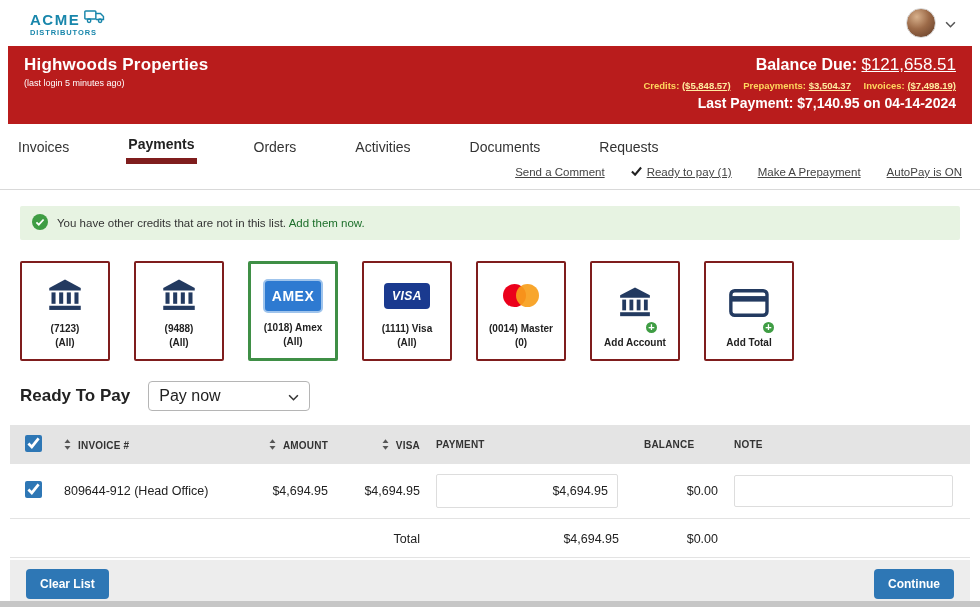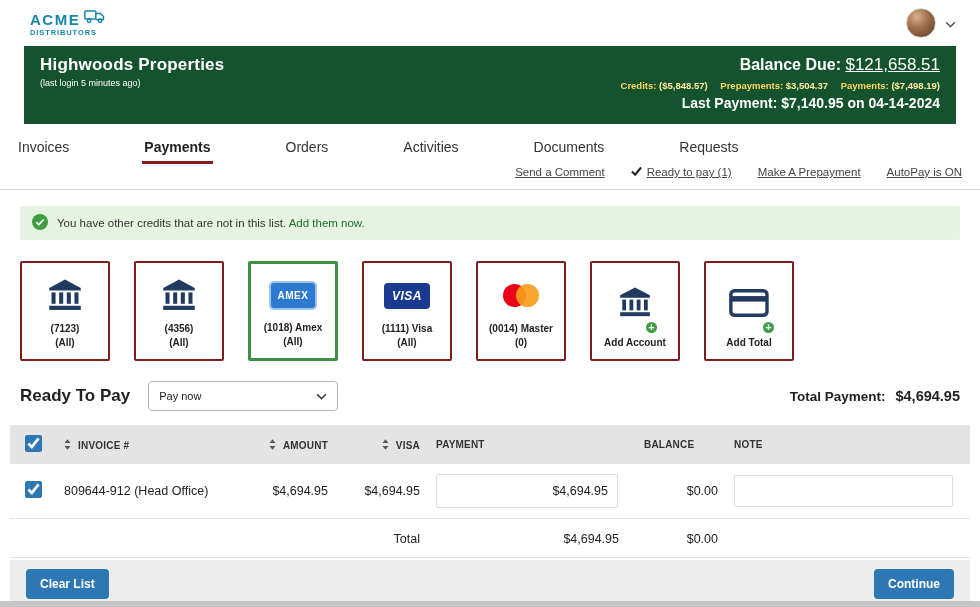--- a/index.html
+++ b/index.html
@@ -10,61 +10,61 @@
   
   .topbar{height:46px;display:flex;align-items:center;justify-content:space-between;padding:0 24px 0 30px;background:#fff}
   .logo{display:flex;flex-direction:column;line-height:1}
   .logo-top{display:flex;align-items:flex-end;gap:4px}
   .logo-l1{font-size:15px;font-weight:bold;color:#1886ab;letter-spacing:1.5px}
   .logo-l2{font-size:7.5px;font-weight:bold;color:#1886ab;letter-spacing:.9px;margin-top:2px}
   .user-menu{display:flex;align-items:center;gap:9px;cursor:pointer}
   .avatar{width:30px;height:30px;border-radius:50%;background:radial-gradient(circle at 35% 28%,#d8b18c 0%,#9c6a48 45%,#5f3a26 100%);border:1px solid #d9d9d9}
 
   
-  .blueband{margin:0 24px;background:#14532d;color:#fff;padding:9px 16px 8px;display:flex;justify-content:space-between;min-height:78px}
+  .blueband{margin:0 8px;background:#b91c1c;color:#fff;padding:9px 16px 8px;display:flex;justify-content:space-between;min-height:78px}
   .company{font-size:17px;font-weight:bold;letter-spacing:.2px}
   .lastlogin{font-size:9px;margin-top:3px}
   .band-right{text-align:right}
   .balance-line{font-size:16px;font-weight:bold}
   .balance-link{font-size:17px;font-weight:normal;color:#fff;text-decoration:underline;cursor:pointer}
   .credits-line{font-size:9.5px;margin-top:5px;font-weight:bold}
   .credits-line .lbl{color:#ffd75e;margin-left:10px}
-  .credits-line .val{color:#ffeca0;cursor:pointer}
+  .credits-line .val{color:#ffeca0;text-decoration:underline;cursor:pointer}
   .lastpay{font-size:14px;font-weight:bold;margin-top:4px}
 
   
-  .tabs{display:flex;align-items:flex-end;gap:71px;padding:0 16px;height:40px;background:#fff}
+  .tabs{display:flex;align-items:flex-end;gap:55px;padding:0 16px;height:40px;background:#fff}
   .tab{font-size:14px;color:#333;padding:0 2px 9px;cursor:pointer;white-space:nowrap}
-  .tab.active{font-weight:bold;color:#222;border-bottom:3px solid #7f1d1d;padding-bottom:6px}
+  .tab.active{font-weight:bold;color:#222;border-bottom:6px solid #7f1d1d;padding-bottom:6px}
 
   
   .quicklinks{display:flex;justify-content:flex-end;align-items:center;gap:26px;padding:2px 18px 11px;border-bottom:1px solid #d9d9d9}
   .qlink{font-size:11.5px;color:#444;text-decoration:underline;display:inline-flex;align-items:center;gap:5px;cursor:pointer;white-space:nowrap}
 
   
   .notice{margin:16px 20px 0;background:#e7f3e2;border-radius:2px;padding:8px 12px;display:flex;align-items:center;gap:9px;font-size:11.5px;color:#333}
   .notice-link{color:#1d6f2b;cursor:pointer}
 
   
   .methods{display:flex;gap:24px;margin:21px 20px 0;align-items:stretch}
   .pm-card{width:90px;min-height:100px;background:#fff;border:2px solid #7f1d1d;border-radius:2px;display:flex;flex-direction:column;align-items:center;justify-content:flex-end;padding:12px 4px 9px;cursor:pointer}
   .pm-card.selected{border:3px solid #3f8f46}
   .pm-icon{flex:1;display:flex;align-items:center;justify-content:center;position:relative;margin-bottom:6px}
   .pm-l1,.pm-l2{font-size:10px;font-weight:bold;color:#222;line-height:1.4;text-align:center}
-  .amex-chip{background:#2e7ad1;color:#fff;font-size:10px;font-weight:bold;letter-spacing:.5px;padding:7px 7px;border-radius:5px;border:2px solid #9fc4ec}
+  .amex-chip{background:#2e7ad1;color:#fff;font-size:14px;font-weight:bold;letter-spacing:.5px;padding:7px 7px;border-radius:5px;border:2px solid #9fc4ec}
   .visa-chip{background:#1a3a8f;color:#fff;font-size:12px;font-weight:bold;font-style:italic;letter-spacing:.5px;padding:6px 8px;border-radius:4px}
   .mc{position:relative;width:40px;height:26px}
   .mc-c1{position:absolute;left:2px;top:1px;width:23px;height:23px;border-radius:50%;background:#eb001b}
   .mc-c2{position:absolute;right:2px;top:1px;width:23px;height:23px;border-radius:50%;background:#f79e1b;opacity:.92}
   .plus-badge{position:absolute;right:-7px;bottom:-5px;width:15px;height:15px;border-radius:50%;background:#3f9d44;color:#fff;font-size:11px;font-weight:bold;display:flex;align-items:center;justify-content:center;border:2px solid #fff;line-height:1}
 
   
   .rtp{display:flex;align-items:center;gap:18px;margin:20px 20px 14px}
   .rtp-title{font-size:17px;font-weight:bold;color:#222}
-  .select{width:190px;height:30px;border:1px solid #b5b5b5;border-radius:4px;background:#fff;display:flex;align-items:center;justify-content:space-between;padding:0 10px;font-size:11px;color:#222;cursor:pointer}
+  .select{width:162px;height:30px;border:1px solid #b5b5b5;border-radius:4px;background:#fff;display:flex;align-items:center;justify-content:space-between;padding:0 10px;font-size:16px;color:#222;cursor:pointer}
   .rtp-total{margin-left:auto;display:flex;align-items:baseline;gap:10px;font-weight:bold;color:#222}
   .rtp-total-label{font-size:13.5px}
   .rtp-total-value{font-size:14.5px}
 
   
   .inv-table{width:calc(100% - 20px);margin:0 10px;border-collapse:collapse;table-layout:fixed}
   .inv-table thead tr{background:#e4e4e4}
   .inv-table th{font-size:10px;font-weight:bold;color:#333;text-align:left;padding:10px 8px;letter-spacing:.2px;white-space:nowrap}
   .inv-table th.num{text-align:right}
   .inv-table td{font-size:12.5px;color:#222;padding:10px 8px;border-bottom:1px solid #e3e3e3;vertical-align:middle}
@@ -122,21 +122,21 @@
     <div class="band-right">
       <div class="balance-line">
         <span>Balance Due:</span>
         <a class="balance-link">$121,658.51</a>
       </div>
       <div class="credits-line">
         <span class="lbl">Credits:</span>
         <a class="val">($5,848.57)</a>
         <span class="lbl">Prepayments:</span>
         <a class="val">$3,504.37</a>
-        <span class="lbl">Payments:</span>
+        <span class="lbl">Invoices:</span>
         <a class="val">($7,498.19)</a>
       </div>
       <div class="lastpay">Last Payment: $7,140.95 on 04-14-2024</div>
     </div>
   </section>
 
   <nav class="tabs">
     <a class="tab">Invoices</a>
     <a class="tab active">Payments</a>
     <a class="tab">Orders</a>
@@ -197,21 +197,21 @@
       <span class="pm-icon">
         <svg width="36" height="34" viewBox="0 0 24 22" fill="#233a60">
             <path d="M12 0 1.5 5.6v1.7h21V5.6Z"></path>
             <rect x="3" y="8.6" width="2.7" height="7.6"></rect>
             <rect x="8.1" y="8.6" width="2.7" height="7.6"></rect>
             <rect x="13.2" y="8.6" width="2.7" height="7.6"></rect>
             <rect x="18.3" y="8.6" width="2.7" height="7.6"></rect>
             <rect x="1.5" y="17.5" width="21" height="2.8"></rect>
           </svg>
       </span>
-      <span class="pm-l1">(4356)</span>
+      <span class="pm-l1">(9488)</span>
       <span class="pm-l2">(All)</span>
     </div>
 
     <div class="pm-card selected">
       <span class="pm-icon">
         <span class="amex-chip">AMEX</span>
       </span>
       <span class="pm-l1">(1018) Amex</span>
       <span class="pm-l2">(All)</span>
     </div>
@@ -263,24 +263,20 @@
 
   </div>
 
   <div class="rtp">
     <span class="rtp-title">Ready To Pay</span>
     <div class="select">
       <span>Pay now</span>
       <span><svg width="11" height="7" viewBox="0 0 12 8">
             <path d="M1 1.5 6 6.5 11 1.5" fill="none" stroke="#333" stroke-width="1.8"></path>
           </svg></span>
-    </div>
-    <div class="rtp-total">
-      <span class="rtp-total-label">Total Payment:</span>
-      <span class="rtp-total-value">$4,694.95</span>
     </div>
   </div>
 
   <table class="inv-table">
     <colgroup>
         <col style="width:46px">
         <col style="width:178px">
         <col style="width:102px">
         <col style="width:92px">
         <col style="width:208px">

